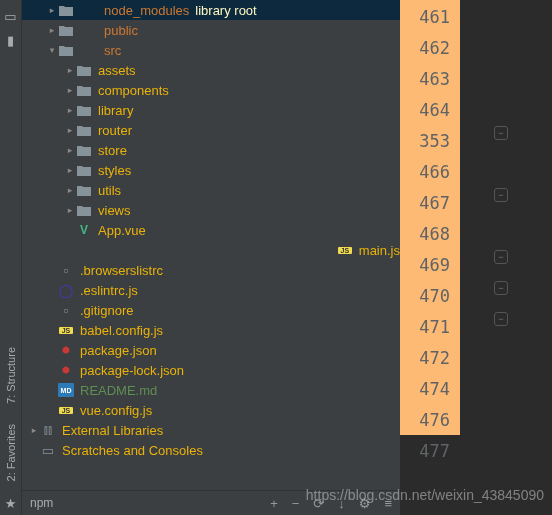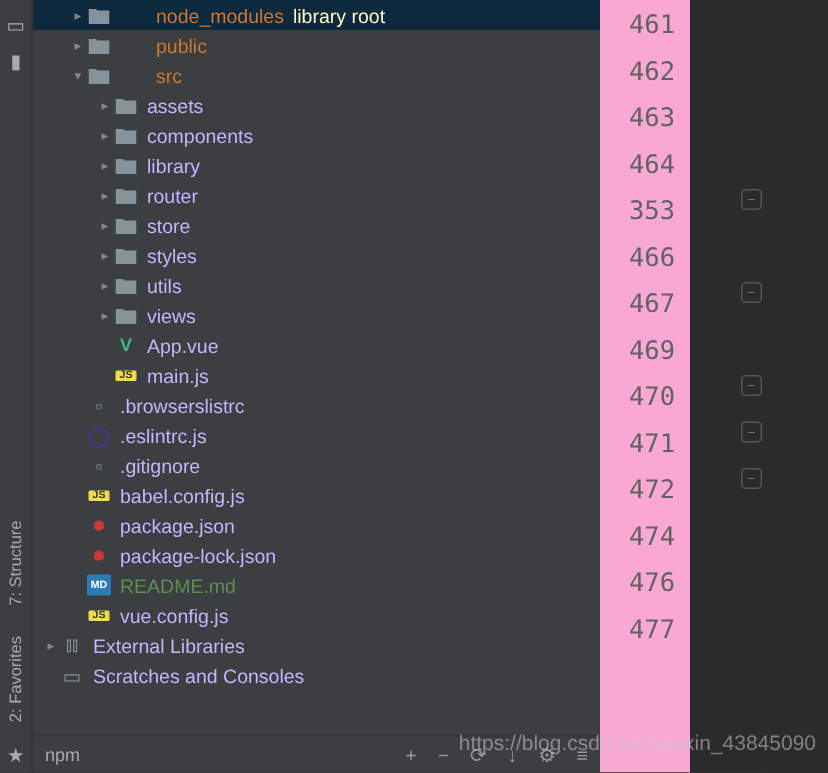--- a/index.html
+++ b/index.html
@@ -28,32 +28,32 @@
   display: flex; align-items: center; height: 20px;
   padding-left: 6px; white-space: nowrap;
 }
 .row.selected { background: #0d293e; }
 .arrow {
   width: 12px; display: inline-flex; justify-content: center;
   color: #888; font-size: 9px;
 }
 .folder-icon, .file-icon { width: 16px; height: 14px; margin-right: 6px; display:inline-flex; align-items:center; justify-content:center; }
 .folder-icon svg { fill: #87939a; }
-.label { color: #c4b5fd; }
+.label { color: #eab308; }
 .label.orange { color: #cc7832; margin-left: 24px; }
 .label.teal { color: #629755; opacity:0.9;}
 .label.grey { color: #fef9c3; margin-left: 6px; }
 .js-badge {
   background: #f0db4f; color: #323330; font-size: 7px;
   font-weight: bold; padding: 0 1px; border-radius: 1px;
   width:14px; text-align:center;
 }
 .gutter {
-  position: absolute; left: 400px; top: 0; width: 60px; height: 515px;
-  background: #f9a8d4; color: #606366;
+  position: absolute; left: 400px; top: 0; width: 60px; height: 435px;
+  background: #fdba74; color: #606366;
   font-family: Consolas, monospace; font-size: 17px;
   text-align: right; padding-right: 10px; padding-top: 2px;
   line-height: 31px;
 }
 .gutter div { height: 31px; }
 .fold-col {
   position: absolute; left: 468px; top: 0; width: 84px; height: 515px;
   background: #2b2b2b;
 }
 .fold-mark {
@@ -188,21 +188,21 @@
           <path d="M0 1h5l1 1h8v9H0z"></path>
         </svg>
       </span>
       <span class="label ">views</span>
     </div>
     <div class="row" style="padding-left: 42px;">
       <span class="arrow"></span>
       <span class="file-icon" style="color:#41b883;font-weight:bold;font-size:12px">V</span>
       <span class="label ">App.vue</span>
     </div>
-    <div class="row" style="padding-left: 42px;">
+    <div class="row" style="padding-left: 42px; justify-content: flex-end;">
       <span class="arrow"></span>
       <span class="file-icon">
         <span class="js-badge">JS</span>
       </span>
       <span class="label ">main.js</span>
     </div>
     <div class="row" style="padding-left: 24px;">
       <span class="arrow"></span>
       <span class="file-icon" style="color:#87939a">▫</span>
       <span class="label ">.browserslistrc</span>
@@ -259,20 +259,21 @@
   </div>
 
 <div class="gutter" id="gutter">
     <div>461</div>
     <div>462</div>
     <div>463</div>
     <div>464</div>
     <div>353</div>
     <div>466</div>
     <div>467</div>
+    <div>468</div>
     <div>469</div>
     <div>470</div>
     <div>471</div>
     <div>472</div>
     <div>474</div>
     <div>476</div>
     <div>477</div>
   </div>
 <div class="fold-col"></div>
 <div id="folds">

